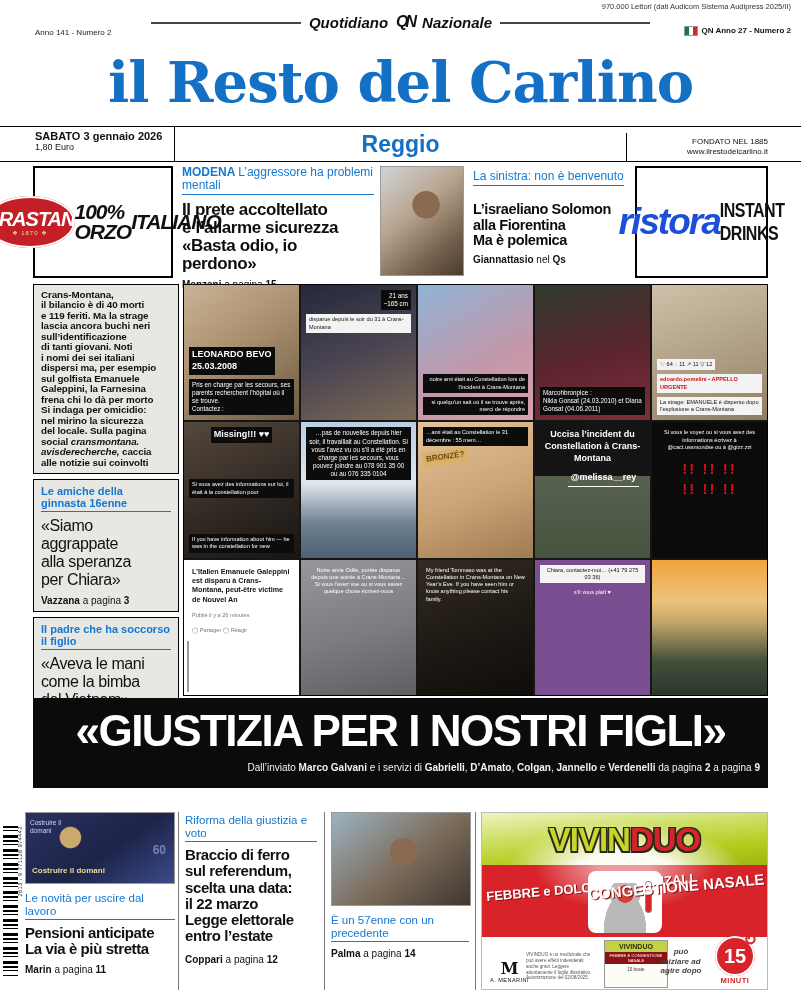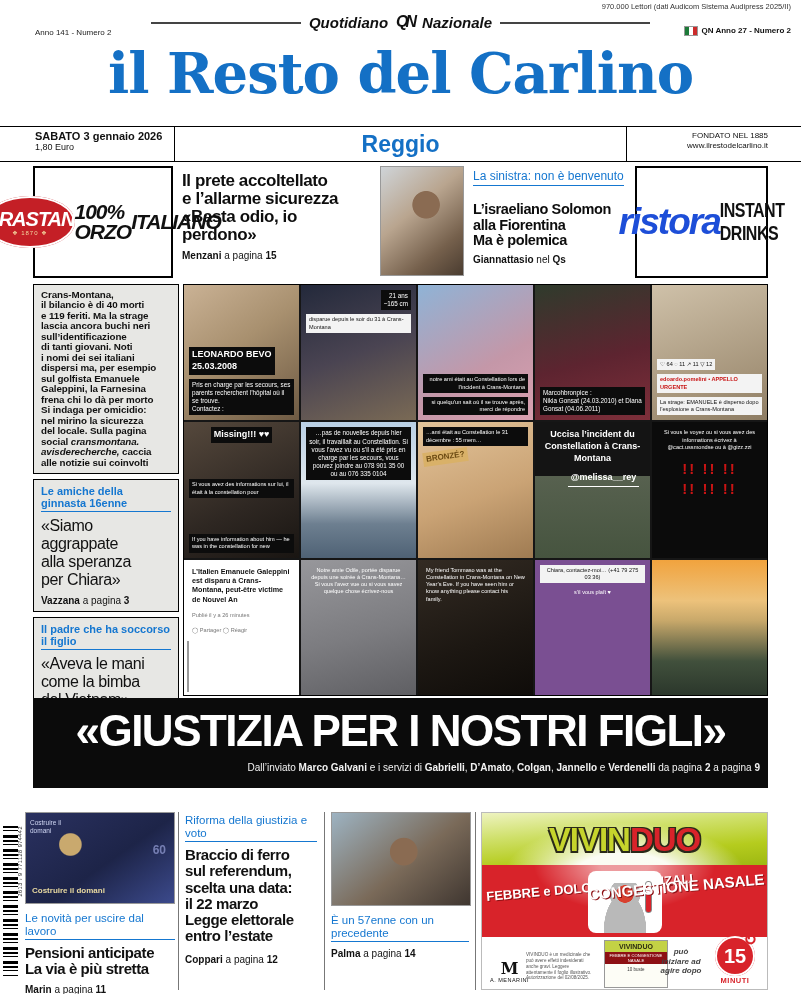--- a/index.html
+++ b/index.html
@@ -9,30 +9,30 @@
   .readers{position:absolute;top:2px;right:10px;font-size:7.5px;color:#333;}
   .brandline{position:absolute;top:14px;left:0;right:0;display:flex;align-items:center;justify-content:center;gap:8px;}
   .brandline .rule{width:150px;height:2px;background:#444;}
   .q-it{font-size:15px;font-weight:700;font-style:italic;}
   .qn-logo{font-size:16px;font-weight:800;font-style:italic;letter-spacing:-3px;line-height:.8;}
   .issue-left{position:absolute;top:28px;left:35px;font-size:8px;color:#222;}
   .issue-right{position:absolute;top:26px;right:10px;font-size:8px;font-weight:700;display:flex;align-items:flex-start;gap:4px;}
   .flag{display:inline-flex;width:12px;height:8px;border:.5px solid #999;}
   .flag i{flex:1;} .flag i:nth-child(1){background:#1c7a38;} .flag i:nth-child(2){background:#fff;} .flag i:nth-child(3){background:#cc2b2b;}
   
-  .masthead{position:absolute;top:26px;left:0;right:0;height:94px;display:flex;align-items:center;justify-content:center;}
+  .masthead{position:absolute;top:35px;left:0;right:0;height:94px;display:flex;align-items:center;justify-content:center;}
   .masthead .title{font-family:"DejaVu Serif",serif;font-weight:700;font-size:56px;color:#1470c5;letter-spacing:-1px;white-space:nowrap;}
   
   .dateline{position:absolute;top:126px;left:0;right:0;height:34px;border-top:1.5px solid #000;border-bottom:1.5px solid #000;display:flex;}
   .dl-left{width:175px;padding:3px 6px 0 35px;box-sizing:border-box;border-right:1px solid #000;}
   .dl-date{font-size:11px;font-weight:700;}
   .dl-price{font-size:9px;}
   .dl-center{flex:1;display:flex;align-items:center;justify-content:center;}
   .dl-edition{font-size:23px;font-weight:800;color:#1470c5;}
-  .dl-right{width:175px;padding:4px 33px 0 6px;box-sizing:border-box;border-left:1px solid #000;text-align:right;font-size:8px;line-height:1.3;}
+  .dl-right{width:175px;padding:4px 33px 0 6px;box-sizing:border-box;border-left:1px solid #000;text-align:right;font-size:8px;line-height:1.3;margin-top:6px;}
   
   .toprow{position:absolute;top:166px;left:33px;right:33px;height:112px;display:flex;gap:9px;}
   .ad-box{border:2px solid #000;box-sizing:border-box;display:flex;flex-direction:row;align-items:center;justify-content:center;background:#fff;}
   .ad-crastan{width:140px;}
   .crastan-oval{background:#c41f26;border-radius:50%;width:116px;height:52px;display:flex;flex-direction:column;align-items:center;justify-content:center;box-shadow:0 0 0 2px #fff inset;}
   .crastan-name{color:#fff;font-weight:800;font-style:italic;font-size:20px;letter-spacing:-1px;line-height:1;}
   .crastan-year{color:#f3d9a0;font-size:6px;letter-spacing:1px;}
   .crastan-line{font-weight:800;font-style:italic;font-size:21px;letter-spacing:-1px;line-height:.95;}
   .art-modena{flex:1;display:flex;gap:6px;}
   .art-modena .txt{flex:1;min-width:0;}
@@ -81,21 +81,21 @@
   .band .big{font-size:44px;font-weight:800;letter-spacing:-1.5px;text-align:center;line-height:1;padding-top:11px;white-space:nowrap;}
   .band .credits{text-align:right;font-size:10px;padding:9px 8px 0 0;color:#f2f2f2;}
   
   .bottom{position:absolute;top:808px;left:0;right:0;height:186px;}
   .vdiv{position:absolute;top:4px;bottom:4px;width:1px;background:#777;}
   .barcode{position:absolute;left:3px;top:18px;width:15px;height:150px;
     background:repeating-linear-gradient(180deg,#000 0 2px,#fff 2px 4px,#000 4px 5px,#fff 5px 9px,#000 9px 12px,#fff 12px 14px);}
   .barcode-num{position:absolute;left:17px;top:18px;font-size:5.5px;writing-mode:vertical-rl;transform:rotate(180deg);color:#222;letter-spacing:.5px;}
   .bcol{position:absolute;top:4px;}
   .col-pensioni{left:25px;width:150px;}
-  .ph-pensioni{width:150px;height:92px;box-sizing:border-box;position:relative;background:
+  .ph-pensioni{width:150px;height:72px;box-sizing:border-box;position:relative;background:
     radial-gradient(circle at 30% 35%, #c9a96e 0 9%, transparent 10%),
     linear-gradient(145deg,#2a3160 0%,#1d2448 55%,#3c4a8c 100%);}
   .ph-pensioni .cap{position:absolute;left:6px;bottom:8px;color:#e8d9a0;font-size:8px;font-weight:700;}
   .ph-pensioni .badge{position:absolute;right:8px;top:30px;color:#8a93c9;font-size:12px;font-weight:700;opacity:.8;}
   .ph-pensioni .cap2{position:absolute;left:4px;top:6px;color:#cfd6f2;font-size:6.5px;width:34px;line-height:1.2;}
   .h-bottom{font-size:15px;font-weight:700;letter-spacing:-.4px;line-height:1.08;margin-top:5px;white-space:pre-line;}
   .bcol .kicker{margin-top:8px;font-size:11.5px;}
   .col-referendum{left:185px;width:132px;}
   .col-referendum .kicker{margin-top:2px;}
   .col-uccisa{left:331px;width:138px;}
@@ -182,20 +182,21 @@
     <div class="ad-box ad-crastan">
       <div class="crastan-oval">
         <div class="crastan-name">CRASTAN</div>
         <div class="crastan-year">❖ 1870 ❖</div>
       </div>
       <div class="crastan-line">100% ORZO</div>
       <div class="crastan-line">ITALIANO</div>
     </div>
     <div class="art-modena">
       <div class="txt">
+        <div class="kicker" style="white-space: pre-line;"><span class="seg-b">MODENA </span><span>L’aggressore ha problemi mentali</span></div>
         <div class="headline h-modena">Il prete accoltellato
 e l’allarme sicurezza
 «Basta odio, io perdono»</div>
         <div class="byline" style="white-space: pre-line;"><span class="seg-b">Menzani</span><span> a pagina </span><span class="seg-b">15</span></div>
       </div>
       <div class="photo ph-modena"></div>
     </div>
     <div class="art-sinistra">
       <div class="kicker" style="white-space: pre-line;"><span>La sinistra: non è benvenuto</span></div>
       <div class="headline h-sinistra">L’israeliano Solomon

